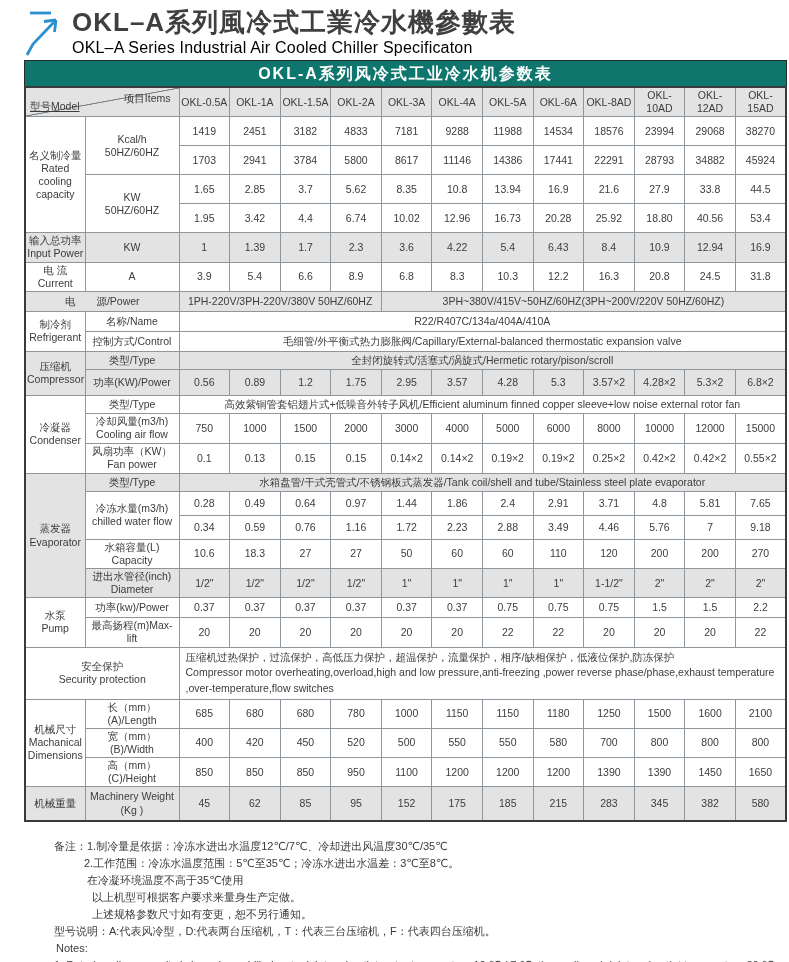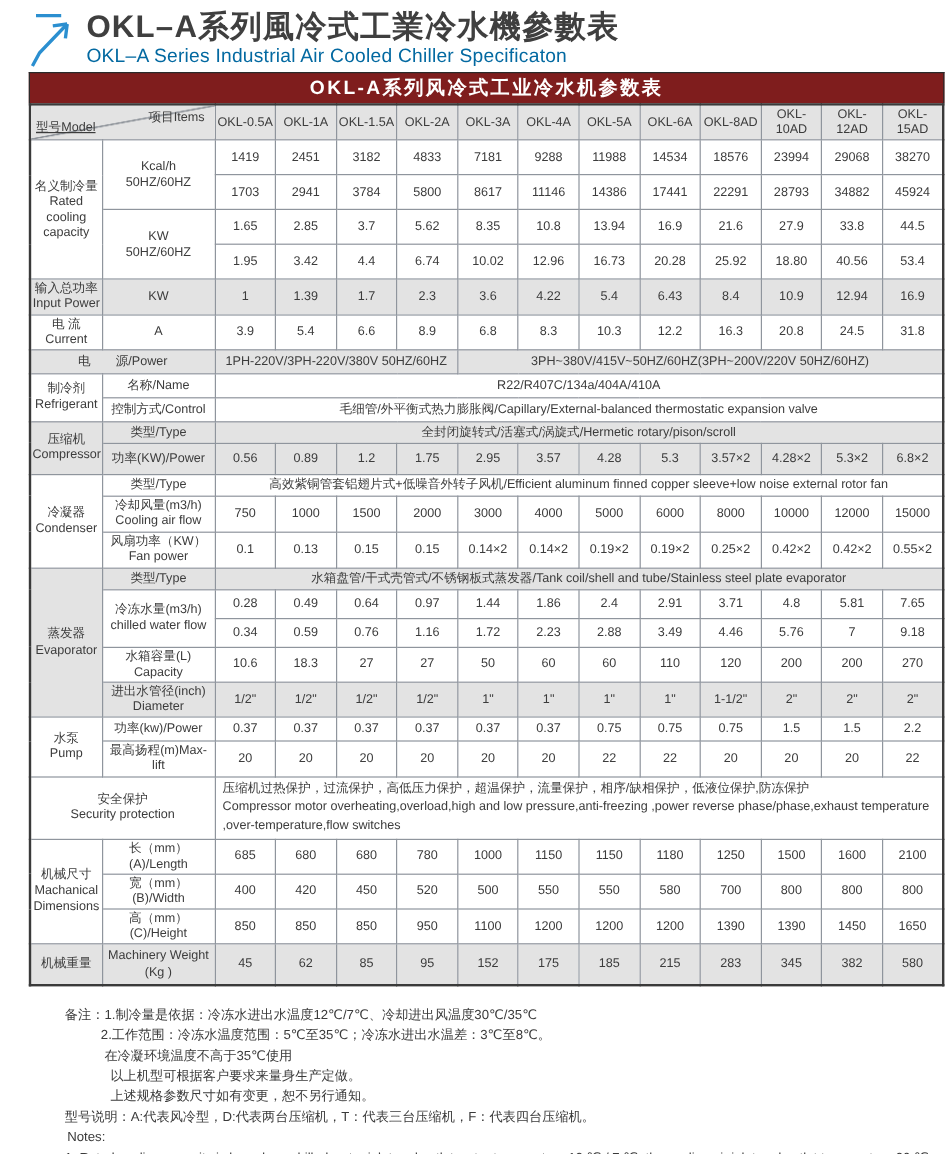--- a/index.html
+++ b/index.html
@@ -6,21 +6,21 @@
   html,body { background:#fff; }
   body {
     width:789px; min-height:962px; margin:0 auto;
     font-family:"Liberation Sans","DejaVu Sans",sans-serif;
     color:#3c3c3c;
   }
   
   .masthead { display:flex; align-items:flex-start; padding:8px 0 0 24px; height:58px; }
   .logo { width:42px; height:48px; margin-right:6px; flex:0 0 auto; }
   .masthead h1 { font-size:26px; font-weight:bold; color:#3f3f3f; letter-spacing:1px; line-height:1.1; }
-  .masthead .sub { font-size:16px; font-weight:500; color:#0369a1; margin-top:2px; letter-spacing:.2px; }
+  .masthead .sub { font-size:16px; font-weight:500; color:#000000; margin-top:2px; letter-spacing:.2px; }
   
   .sheet { margin:2px 2px 0 24px; width:763px; }
   .caption {
     height:26px; line-height:26px; text-align:center;
     color:#fff; font-size:16px; font-weight:bold; letter-spacing:2px;
     border:1px solid #2a2a2a; border-bottom:none;
   }
   table { width:763px; table-layout:fixed; border-collapse:collapse; border:2px solid #3a3a3a; }
   th, td {
     border:1px solid #8f959d; font-weight:normal; font-size:10.5px;
@@ -59,21 +59,21 @@
       <path d="M32 12 L20 13.5 M32 12 L30.5 24" stroke="#2b8fd0" stroke-width="2.8"></path>
     </svg>
   </div>
   <div>
     <h1>OKL–A系列風冷式工業冷水機參數表</h1>
     <div class="sub">OKL–A Series Industrial Air Cooled Chiller Specificaton</div>
   </div>
 </header>
 
 <main class="sheet">
-  <div class="caption" id="caption" style="background: #7f1d1d;">OKL-A系列风冷式工业冷水机参数表</div>
+  <div class="caption" id="caption" style="background: #0f766e;">OKL-A系列风冷式工业冷水机参数表</div>
   <table>
     <colgroup>
       <col style="width:60px">
         <col style="width:94px">
       <col>
         <col>
         <col>
         <col>
         <col>
         <col>

